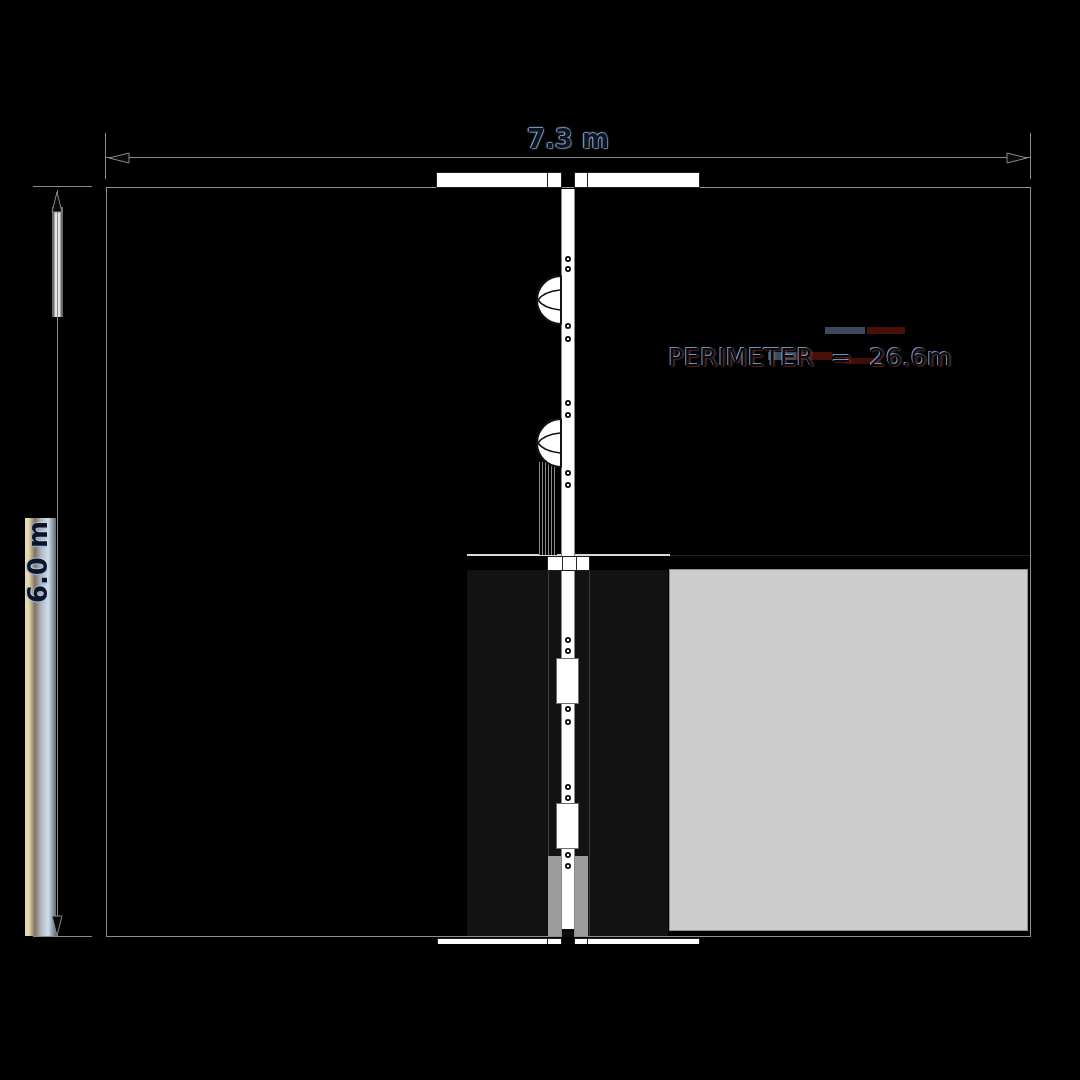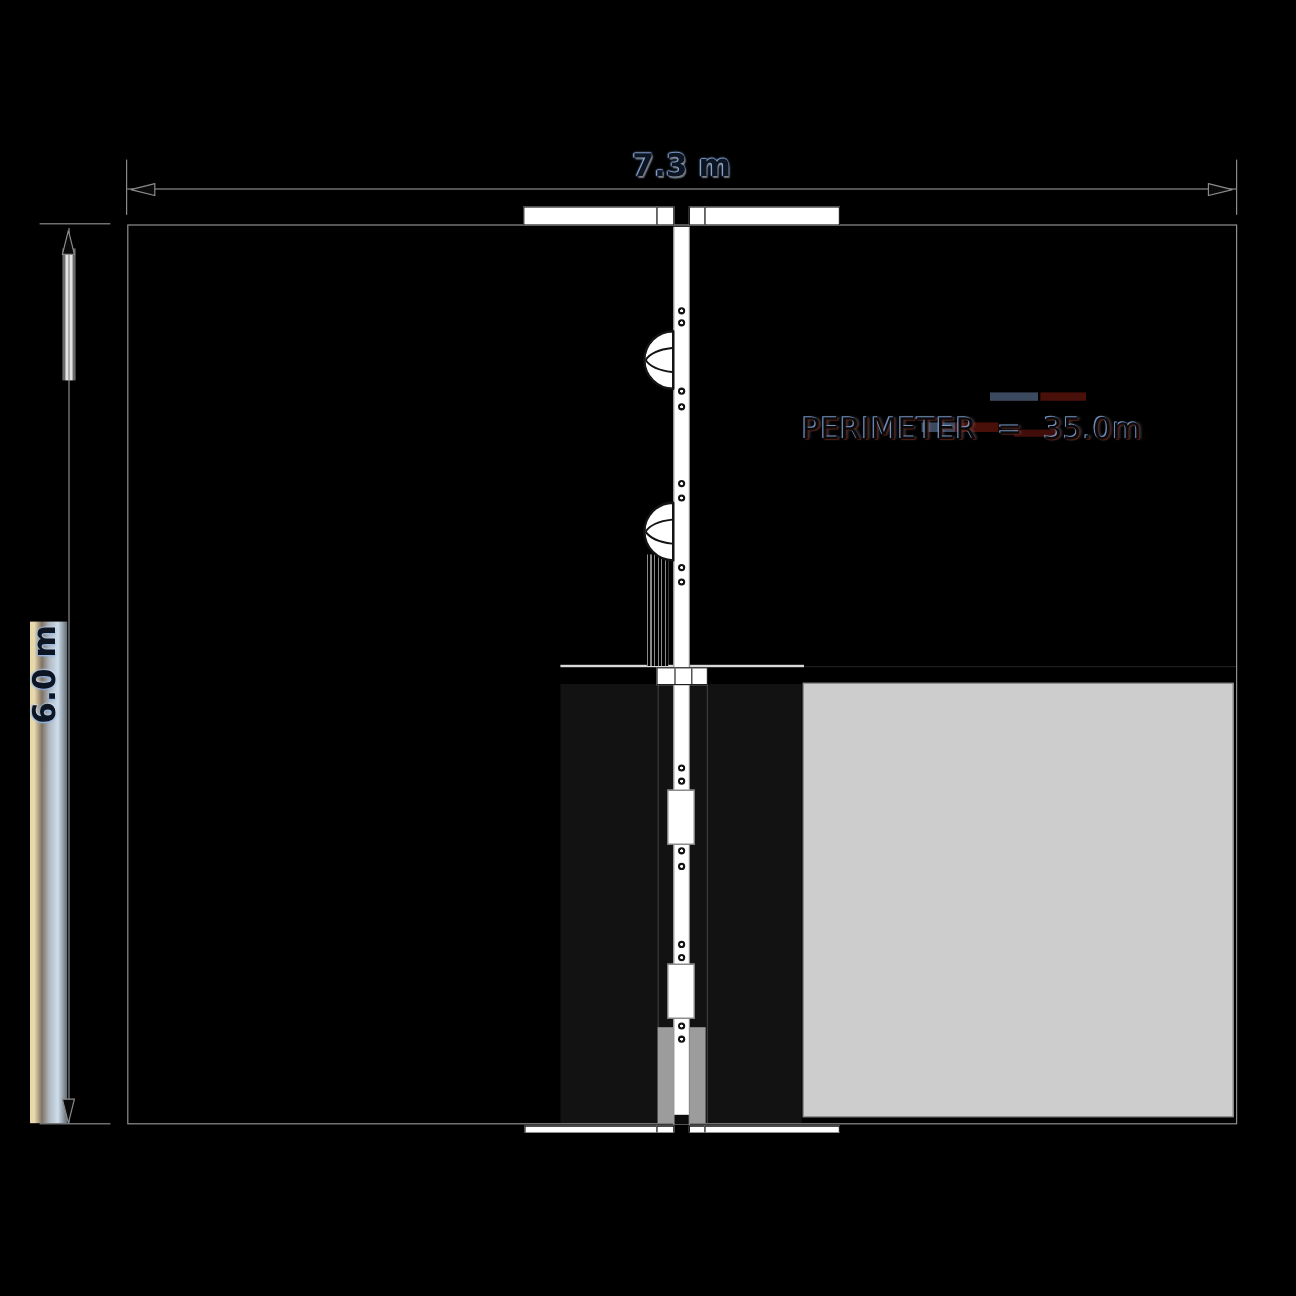--- a/index.html
+++ b/index.html
@@ -147,15 +147,15 @@
     <path d="M6 21 L11 1 L1 1 Z" fill="#0a0a0a" stroke="#8a8a8a" stroke-width="1"></path>
   </svg>
   <div class="abs dim-label v-label">6.0 m</div>
 
   <div class="abs streak" style="left:825px;top:327px;width:40px;height:7px;background:rgba(140,172,222,.5);"></div>
   <div class="abs streak" style="left:867px;top:327px;width:38px;height:7px;background:rgba(107,22,14,.8);"></div>
   <div class="abs streak" style="left:768px;top:352px;width:28px;height:8px;background:rgba(140,172,222,.5);"></div>
   <div class="abs streak" style="left:796px;top:352px;width:36px;height:8px;background:rgba(107,22,14,.8);"></div>
   <div class="abs streak" style="left:845px;top:358px;width:36px;height:6px;background:rgba(107,22,14,.7);"></div>
 
-  <div class="abs stat-label stat-perim">PERIMETER  =  35.0m</div>
+  <div class="abs stat-label stat-perim">PERIMETER  =  26.6m</div>
 
 </div>
 
 </body></html>

